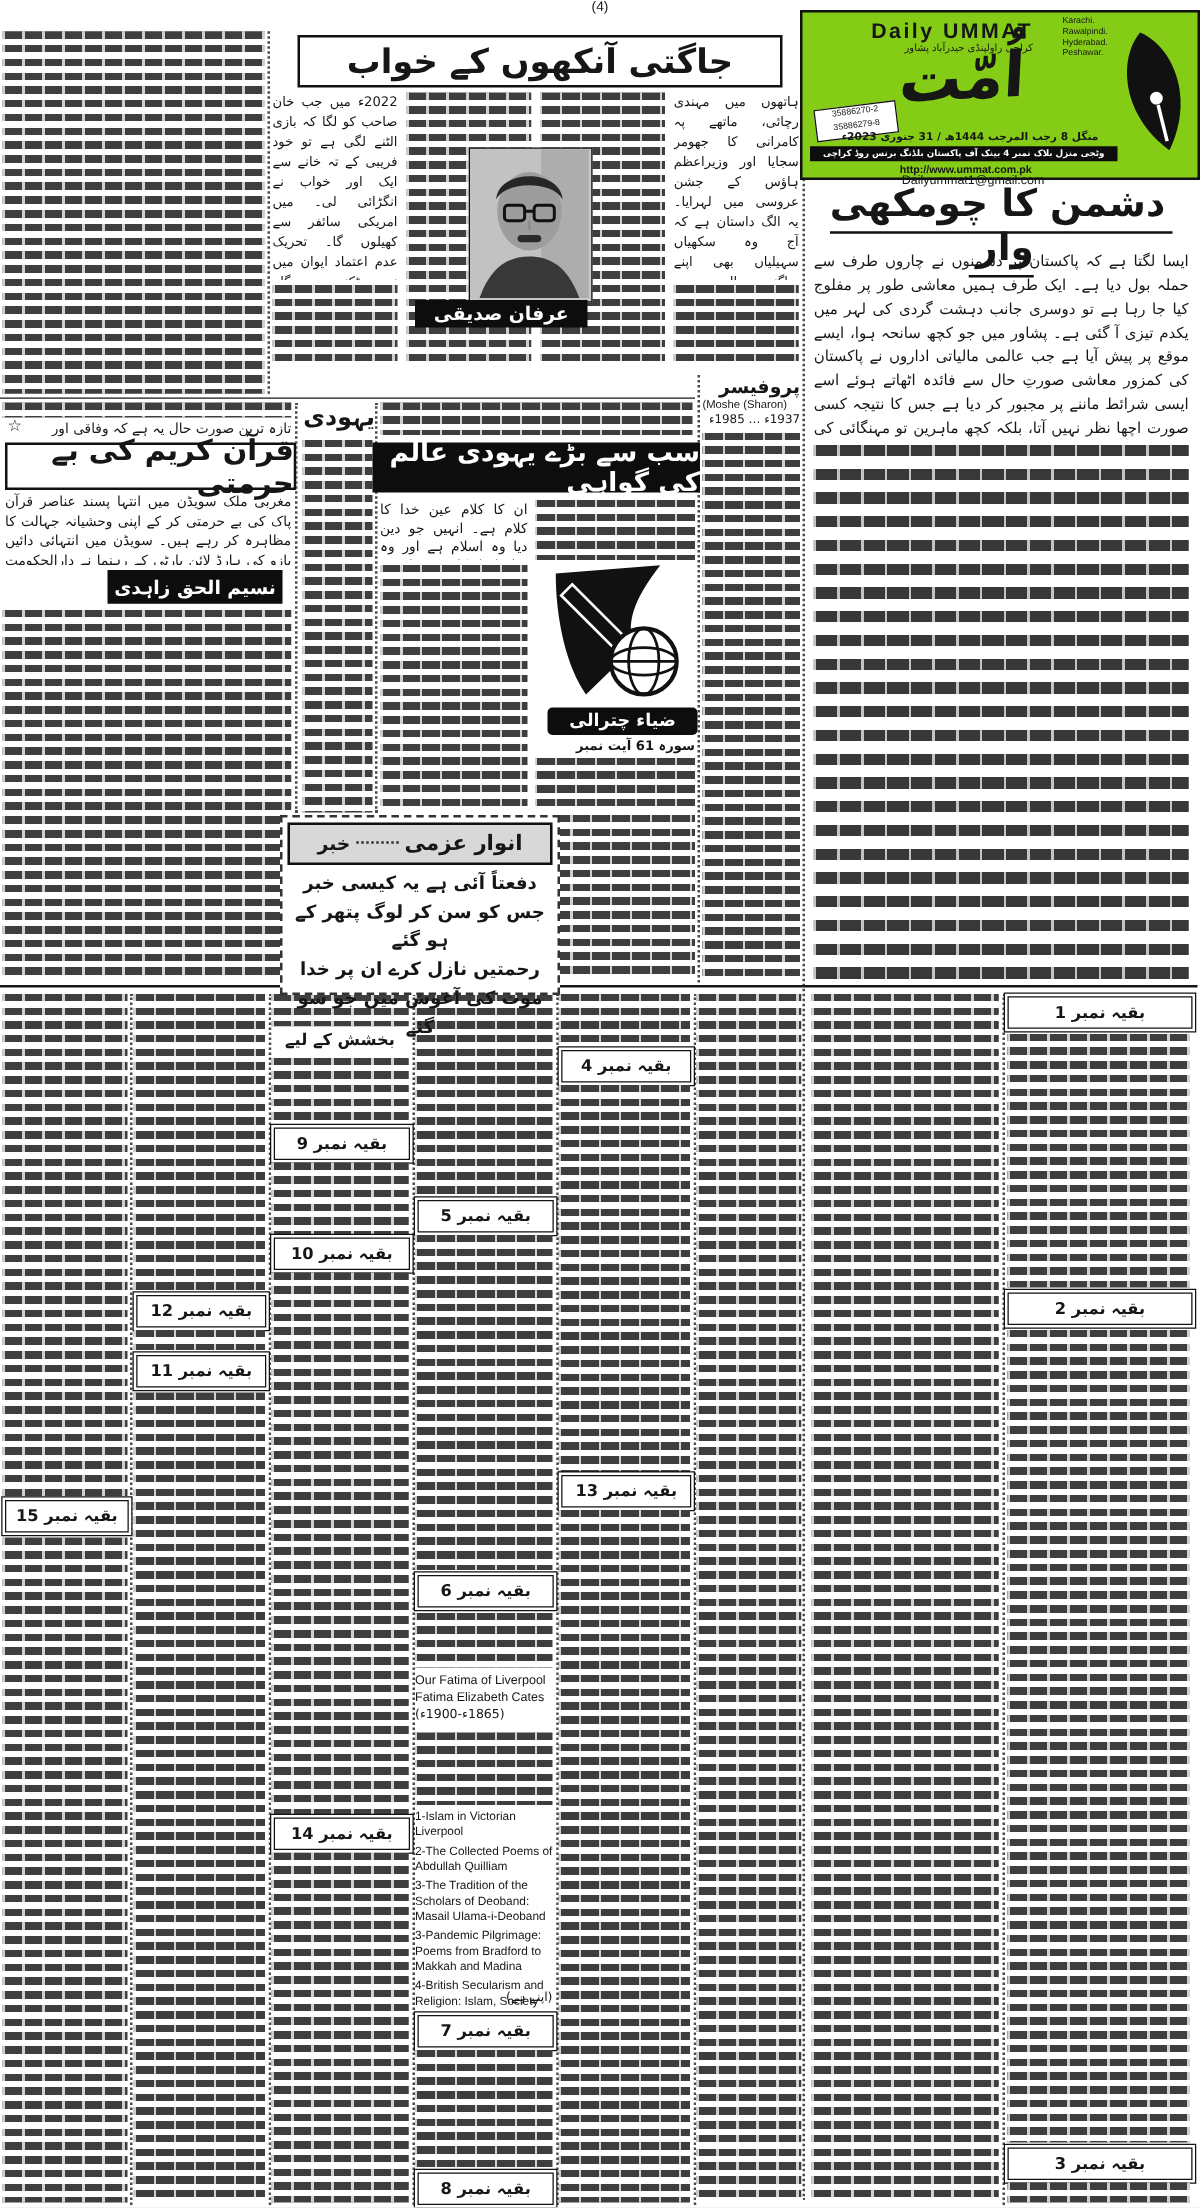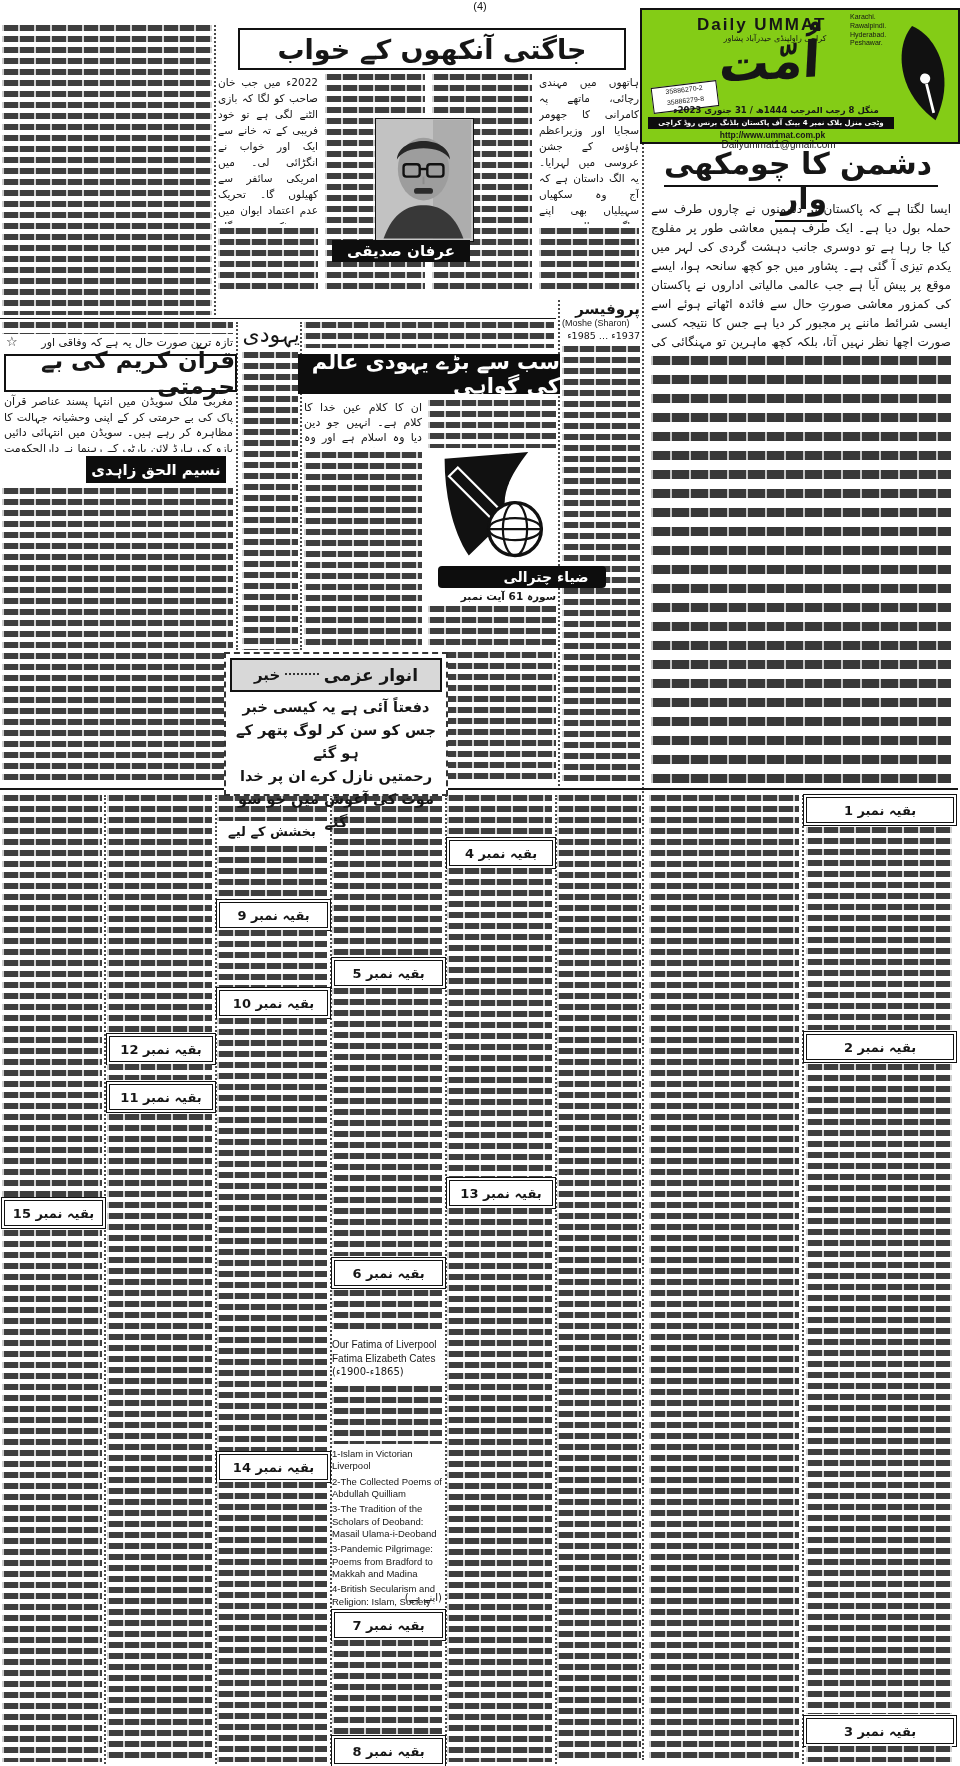--- a/index.html
+++ b/index.html
@@ -116,38 +116,38 @@
   <div class="a sim" style="left:2px;top:25px;width:210px;height:290px;"></div>
 
   <div class="a sim" style="left:2px;top:322px;width:231px;height:12px;"></div>
   <div class="a ur" style="left:26px;top:336px;width:207px;font-size:11px;white-space:nowrap;overflow:hidden;">تازہ ترین صورت حال یہ ہے کہ وفاقی اور</div>
   <div class="a" style="left:6px;top:334px;font-size:13px;">☆</div>
   <div class="a boxhead" style="left:4px;top:354px;width:229px;height:34px;font-size:23px;">قرآن کریم کی بے حرمتی</div>
   <div class="a ur lead" style="left:4px;top:394px;width:229px;height:58px;font-size:11px;line-height:15.5px;">مغربی ملک سویڈن میں انتہا پسند عناصر قرآن پاک کی بے حرمتی کر کے اپنی وحشیانہ جہالت کا مظاہرہ کر رہے ہیں۔ سویڈن میں انتہائی دائیں بازو کی ہارڈ لائن پارٹی کے رہنما نے دارالحکومت اسٹاک ہوم میں ترک سفارت خانے کے سامنے قرآن پاک کے ایک نسخے کو آگ لگا دی۔</div>
   <div class="a blackbar" style="left:86px;top:456px;width:140px;height:27px;font-size:15px;z-index:2;">نسیم الحق زاہدی</div>
   <div class="a sim" style="left:2px;top:488px;width:231px;height:296px;"></div>
 
-  <div class="a ur" style="left:240px;top:322px;width:60px;font-size:22px;font-weight:normal;">یہودی</div>
+  <div class="a ur" style="left:240px;top:322px;width:60px;font-size:19px;font-weight:bold;">یہودی</div>
   <div class="a sim" style="left:242px;top:352px;width:56px;height:298px;"></div>
   <div class="a blackbar" style="left:298px;top:354px;width:262px;height:40px;font-size:21px;">سب سے بڑے یہودی عالم کی گواہی</div>
   <div class="a sim" style="left:304px;top:322px;width:250px;height:26px;"></div>
   <div class="a ur lead" style="left:304px;top:400px;width:118px;height:48px;font-size:11px;line-height:15px;">ان کا کلام عین خدا کا کلام ہے۔ انہیں جو دین دیا وہ اسلام ہے اور وہ تمام انبیاء کا دین رہا ہے۔</div>
   <div class="a sim" style="left:304px;top:452px;width:118px;height:196px;"></div>
   <div class="a sim" style="left:428px;top:400px;width:128px;height:48px;"></div>
 
   <div class="a" style="left:438px;top:452px;width:110px;height:134px;background:#fff;z-index:3;">
     <svg width="110" height="108" viewBox="0 0 100 98">
       <path d="M6 6 L82 0 C62 26 57 42 63 60 L28 94 C14 74 6 40 6 6 Z" fill="#111"></path>
       <path d="M18 14 L58 54 L50 62 L10 22 Z" fill="#111" stroke="#fff" stroke-width="2"></path>
       <circle cx="70" cy="70" r="24" fill="#fff" stroke="#111" stroke-width="3"></circle>
       <ellipse cx="70" cy="70" rx="11" ry="24" fill="none" stroke="#111" stroke-width="2"></ellipse>
       <ellipse cx="70" cy="70" rx="24" ry="10" fill="none" stroke="#111" stroke-width="2"></ellipse>
       <line x1="46" y1="70" x2="94" y2="70" stroke="#111" stroke-width="2"></line>
     </svg>
-    <div class="blackbar" style="width:120px;height:22px;margin:2px auto 0;font-size:14px;border-radius:4px;padding-left:48px;">ضیاء چترالی</div>
+    <div class="blackbar" style="width:120px;height:22px;margin:2px auto 0;font-size:14px;border-radius:4px;">ضیاء چترالی</div>
   </div>
   <div class="a ur" style="left:428px;top:590px;width:128px;font-size:10.5px;font-weight:bold;">سورہ 61 آیت نمبر</div>
   <div class="a sim" style="left:428px;top:606px;width:128px;height:42px;"></div>
   <div class="a sim" style="left:440px;top:652px;width:116px;height:132px;"></div>
 
   <div class="a ur" style="left:562px;top:300px;width:78px;font-size:15px;font-weight:bold;text-align:right;">پروفیسر</div>
   <div class="a en" style="left:562px;top:318px;width:78px;font-size:9px;">
     <span>(Moshe</span>
     <span>(Sharon)</span>
   </div>

